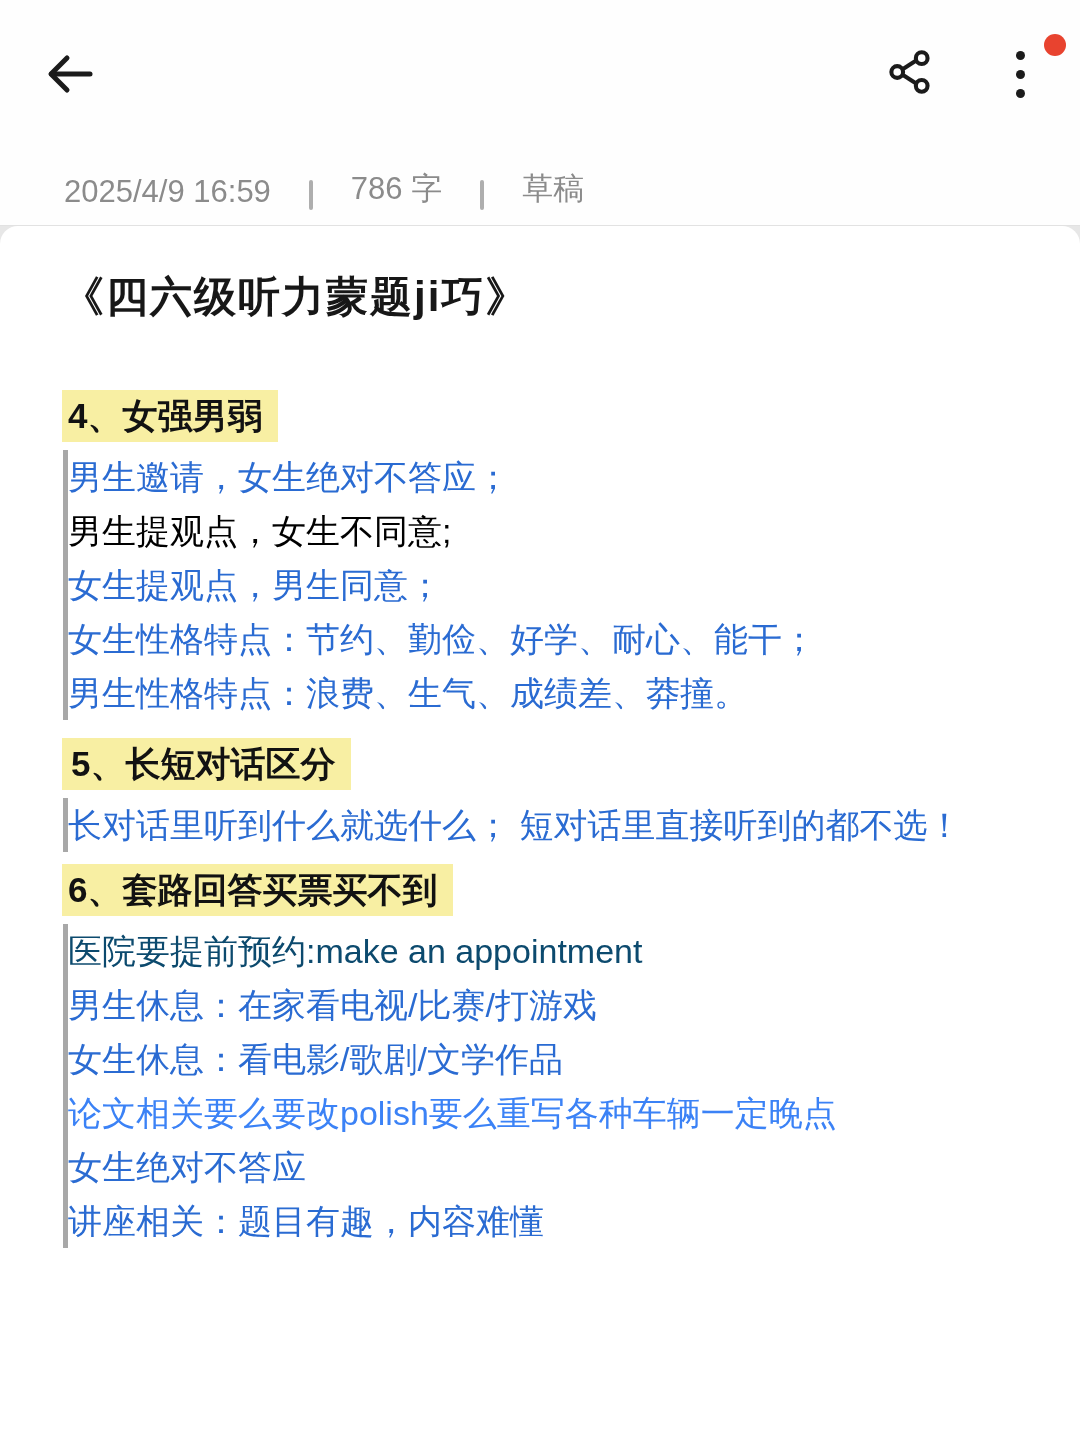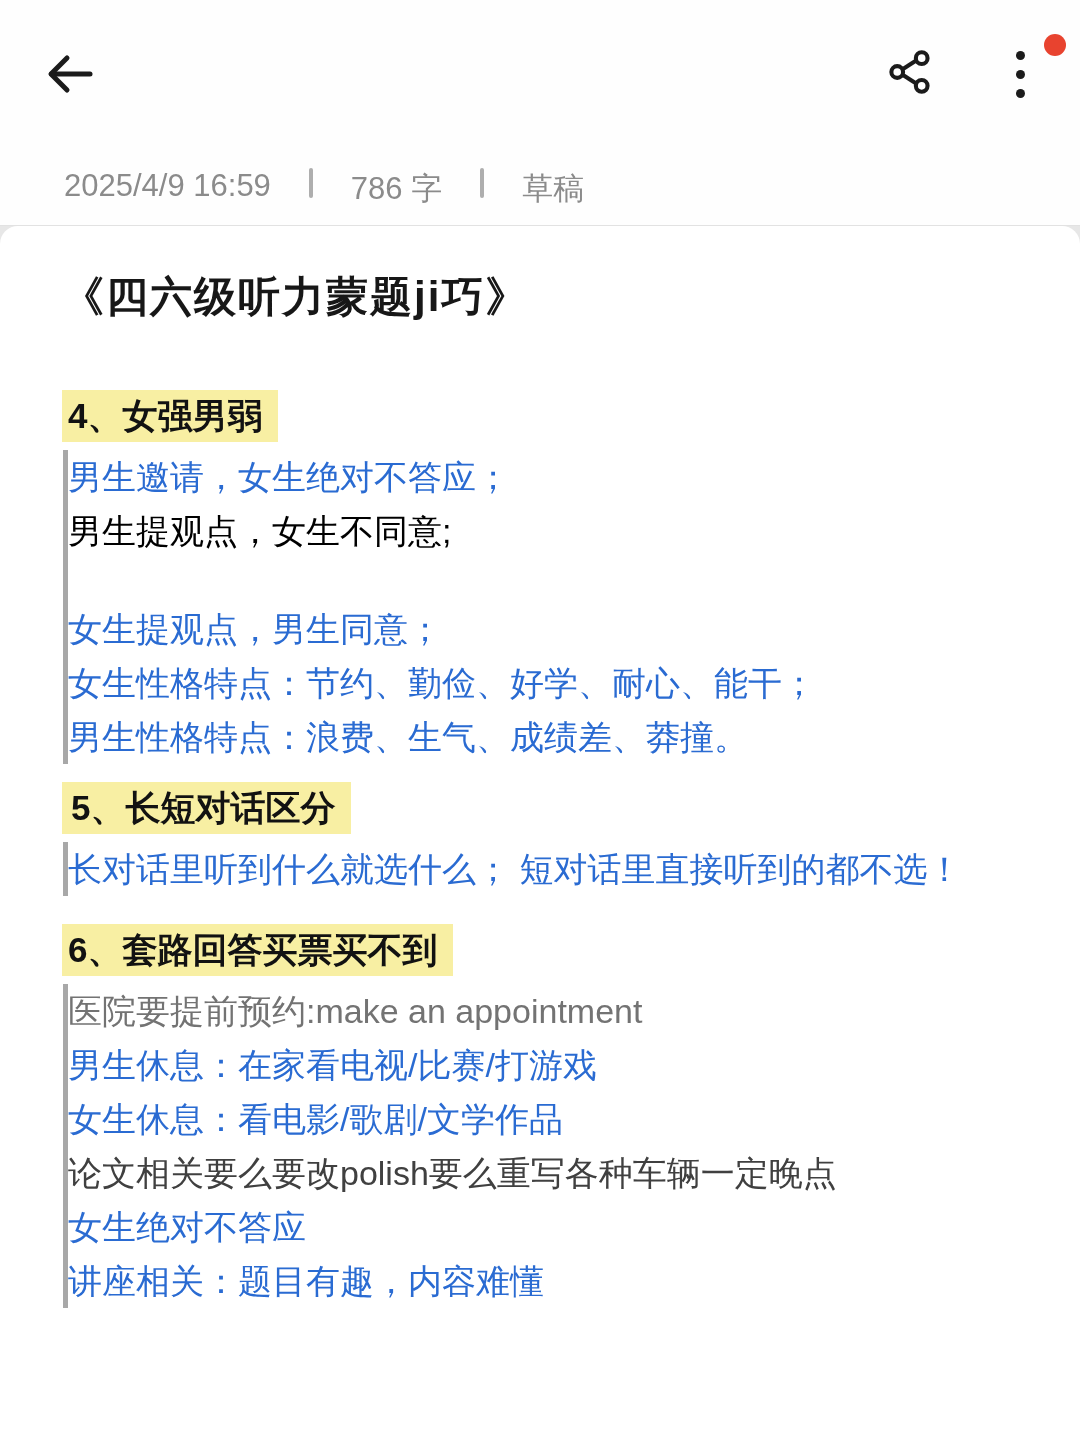--- a/index.html
+++ b/index.html
@@ -8,30 +8,30 @@
     font-family:"Liberation Sans","DejaVu Sans",sans-serif;
   }
   
   .appbar{position:relative;height:225px;background:#fefefe;}
   .back-btn{position:absolute;left:38px;top:44px;width:64px;height:64px;display:flex;align-items:center;justify-content:center;cursor:pointer;}
   .actions{position:absolute;top:40px;right:30px;display:flex;align-items:flex-start;gap:50px;}
   .icon-btn{position:relative;width:60px;height:68px;display:flex;align-items:center;justify-content:center;cursor:pointer;}
   .more-dots{display:flex;flex-direction:column;gap:10px;}
   .more-dots .dot{width:9px;height:9px;border-radius:50%;background:#1b1b1b;}
   .badge{position:absolute;top:-6px;right:-16px;width:22px;height:22px;border-radius:50%;}
-  .meta{position:absolute;left:64px;top:168px;display:flex;align-items:flex-start;gap:38px;font-size:31px;color:#8b8b8b;}
+  .meta{position:absolute;left:64px;top:168px;display:flex;align-items:flex-end;gap:38px;font-size:31px;color:#8b8b8b;}
   .meta-sep{width:4px;height:30px;background:#aeaeae;border-radius:2px;}
   
   .card-bg{background:#e7e7e7;border-top:1px solid #e2e2e2;height:1214px;}
   .note-card{background:#ffffff;border-radius:18px 18px 0 0;height:100%;box-sizing:border-box;padding:34px 56px 0 62px;}
   .note-title{margin:0;font-size:42px;line-height:74px;font-weight:800;color:#171717;letter-spacing:2px;}
   .sec-heading{display:inline-block;font-size:35px;font-weight:700;line-height:44px;color:#121212;padding:4px 16px 4px 6px;}
   .h4{margin-top:56px;}
   .h5{margin-top:10px;padding-left:9px;}
-  .h6{margin-top:20px;}
+  .h6{margin-top:4px;}
   .quote{border-left:5px solid #a8a8a8;padding-left:0;margin:8px 0 8px 1px;}
   .quote-line{font-size:34px;line-height:54px;white-space:pre;}
 </style>
 </head>
 <body>
 
 <header class="appbar">
   <div class="back-btn">
     <span>
       <svg width="60" height="60" viewBox="0 0 24 24" fill="none" stroke="#1b1b1b" stroke-width="2" stroke-linecap="round" stroke-linejoin="round">
@@ -76,38 +76,38 @@
 
 <div class="card-bg">
   <main class="note-card">
     <h1 class="note-title">《四六级听力蒙题ji巧》</h1>
 
     <div class="section">
       <div class="sec-heading h4" style="background:#f8efa3;">4、女强男弱</div>
       <div class="quote">
         <div class="quote-line" style="color:#2a6bd2;">男生邀请，女生绝对不答应；</div>
         <div class="quote-line" style="color:#000000;">男生提观点，女生不同意;</div>
-        <div class="quote-line" style="color:#2a6bd2;margin-top:44px;">女生提观点，男生同意；</div>
+        <div class="quote-line" style="color:#2a6bd2;">女生提观点，男生同意；</div>
         <div class="quote-line" style="color:#2a6bd2;">女生性格特点：节约、勤俭、好学、耐心、能干；</div>
         <div class="quote-line" style="color:#2a6bd2;">男生性格特点：浪费、生气、成绩差、莽撞。</div>
       </div>
     </div>
 
     <div class="section">
       <div class="sec-heading h5" style="background:#f8efa3;">5、长短对话区分</div>
       <div class="quote">
         <div class="quote-line" style="color:#2a6bd2;">长对话里听到什么就选什么； 短对话里直接听到的都不选！</div>
       </div>
     </div>
 
     <div class="section">
       <div class="sec-heading h6" style="background:#f8efa3;">6、套路回答买票买不到</div>
       <div class="quote">
-        <div class="quote-line" style="color:#737373;">医院要提前预约:make an appointment</div>
+        <div class="quote-line" style="color:#0c4a6e;">医院要提前预约:make an appointment</div>
         <div class="quote-line" style="color:#2a6bd2;">男生休息：在家看电视/比赛/打游戏</div>
         <div class="quote-line" style="color:#2a6bd2;">女生休息：看电影/歌剧/文学作品</div>
-        <div class="quote-line" style="color:#404040;">论文相关要么要改polish要么重写各种车辆一定晚点</div>
+        <div class="quote-line" style="color:#3b82f6;">论文相关要么要改polish要么重写各种车辆一定晚点</div>
         <div class="quote-line" style="color:#2a6bd2;">女生绝对不答应</div>
         <div class="quote-line" style="color:#2a6bd2;">讲座相关：题目有趣，内容难懂</div>
       </div>
     </div>
   </main>
 </div>
 
 </body></html>

